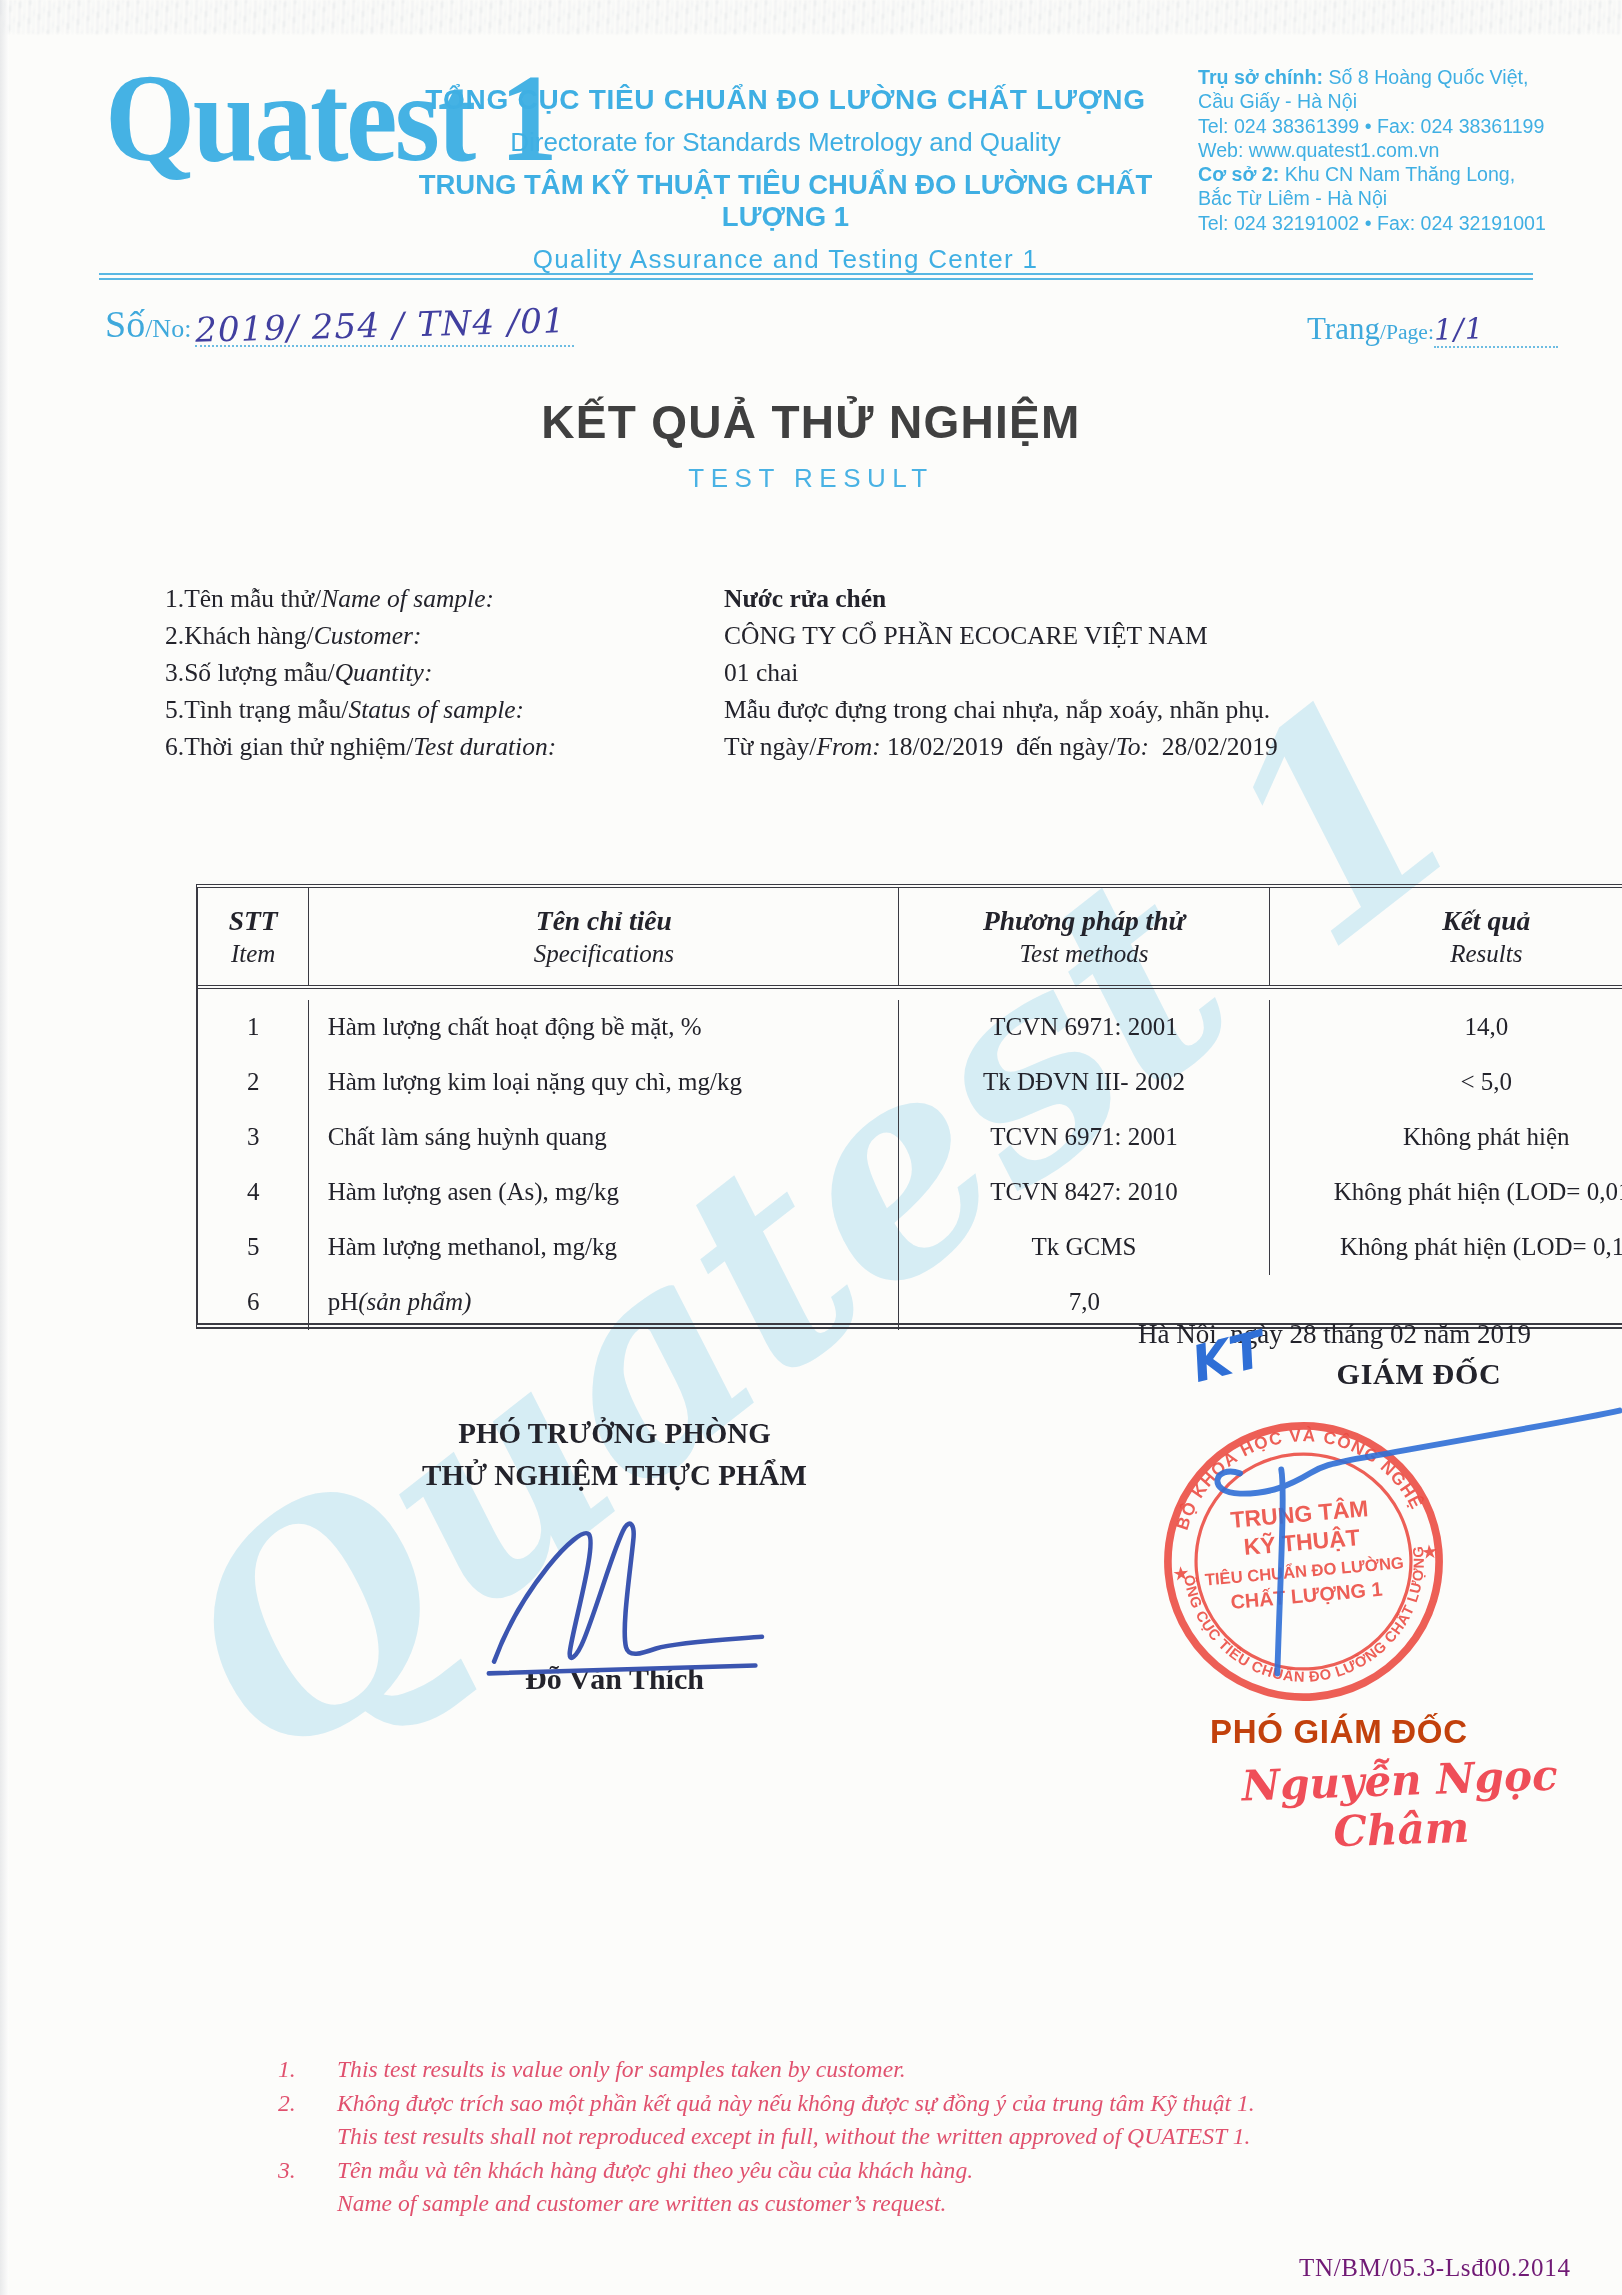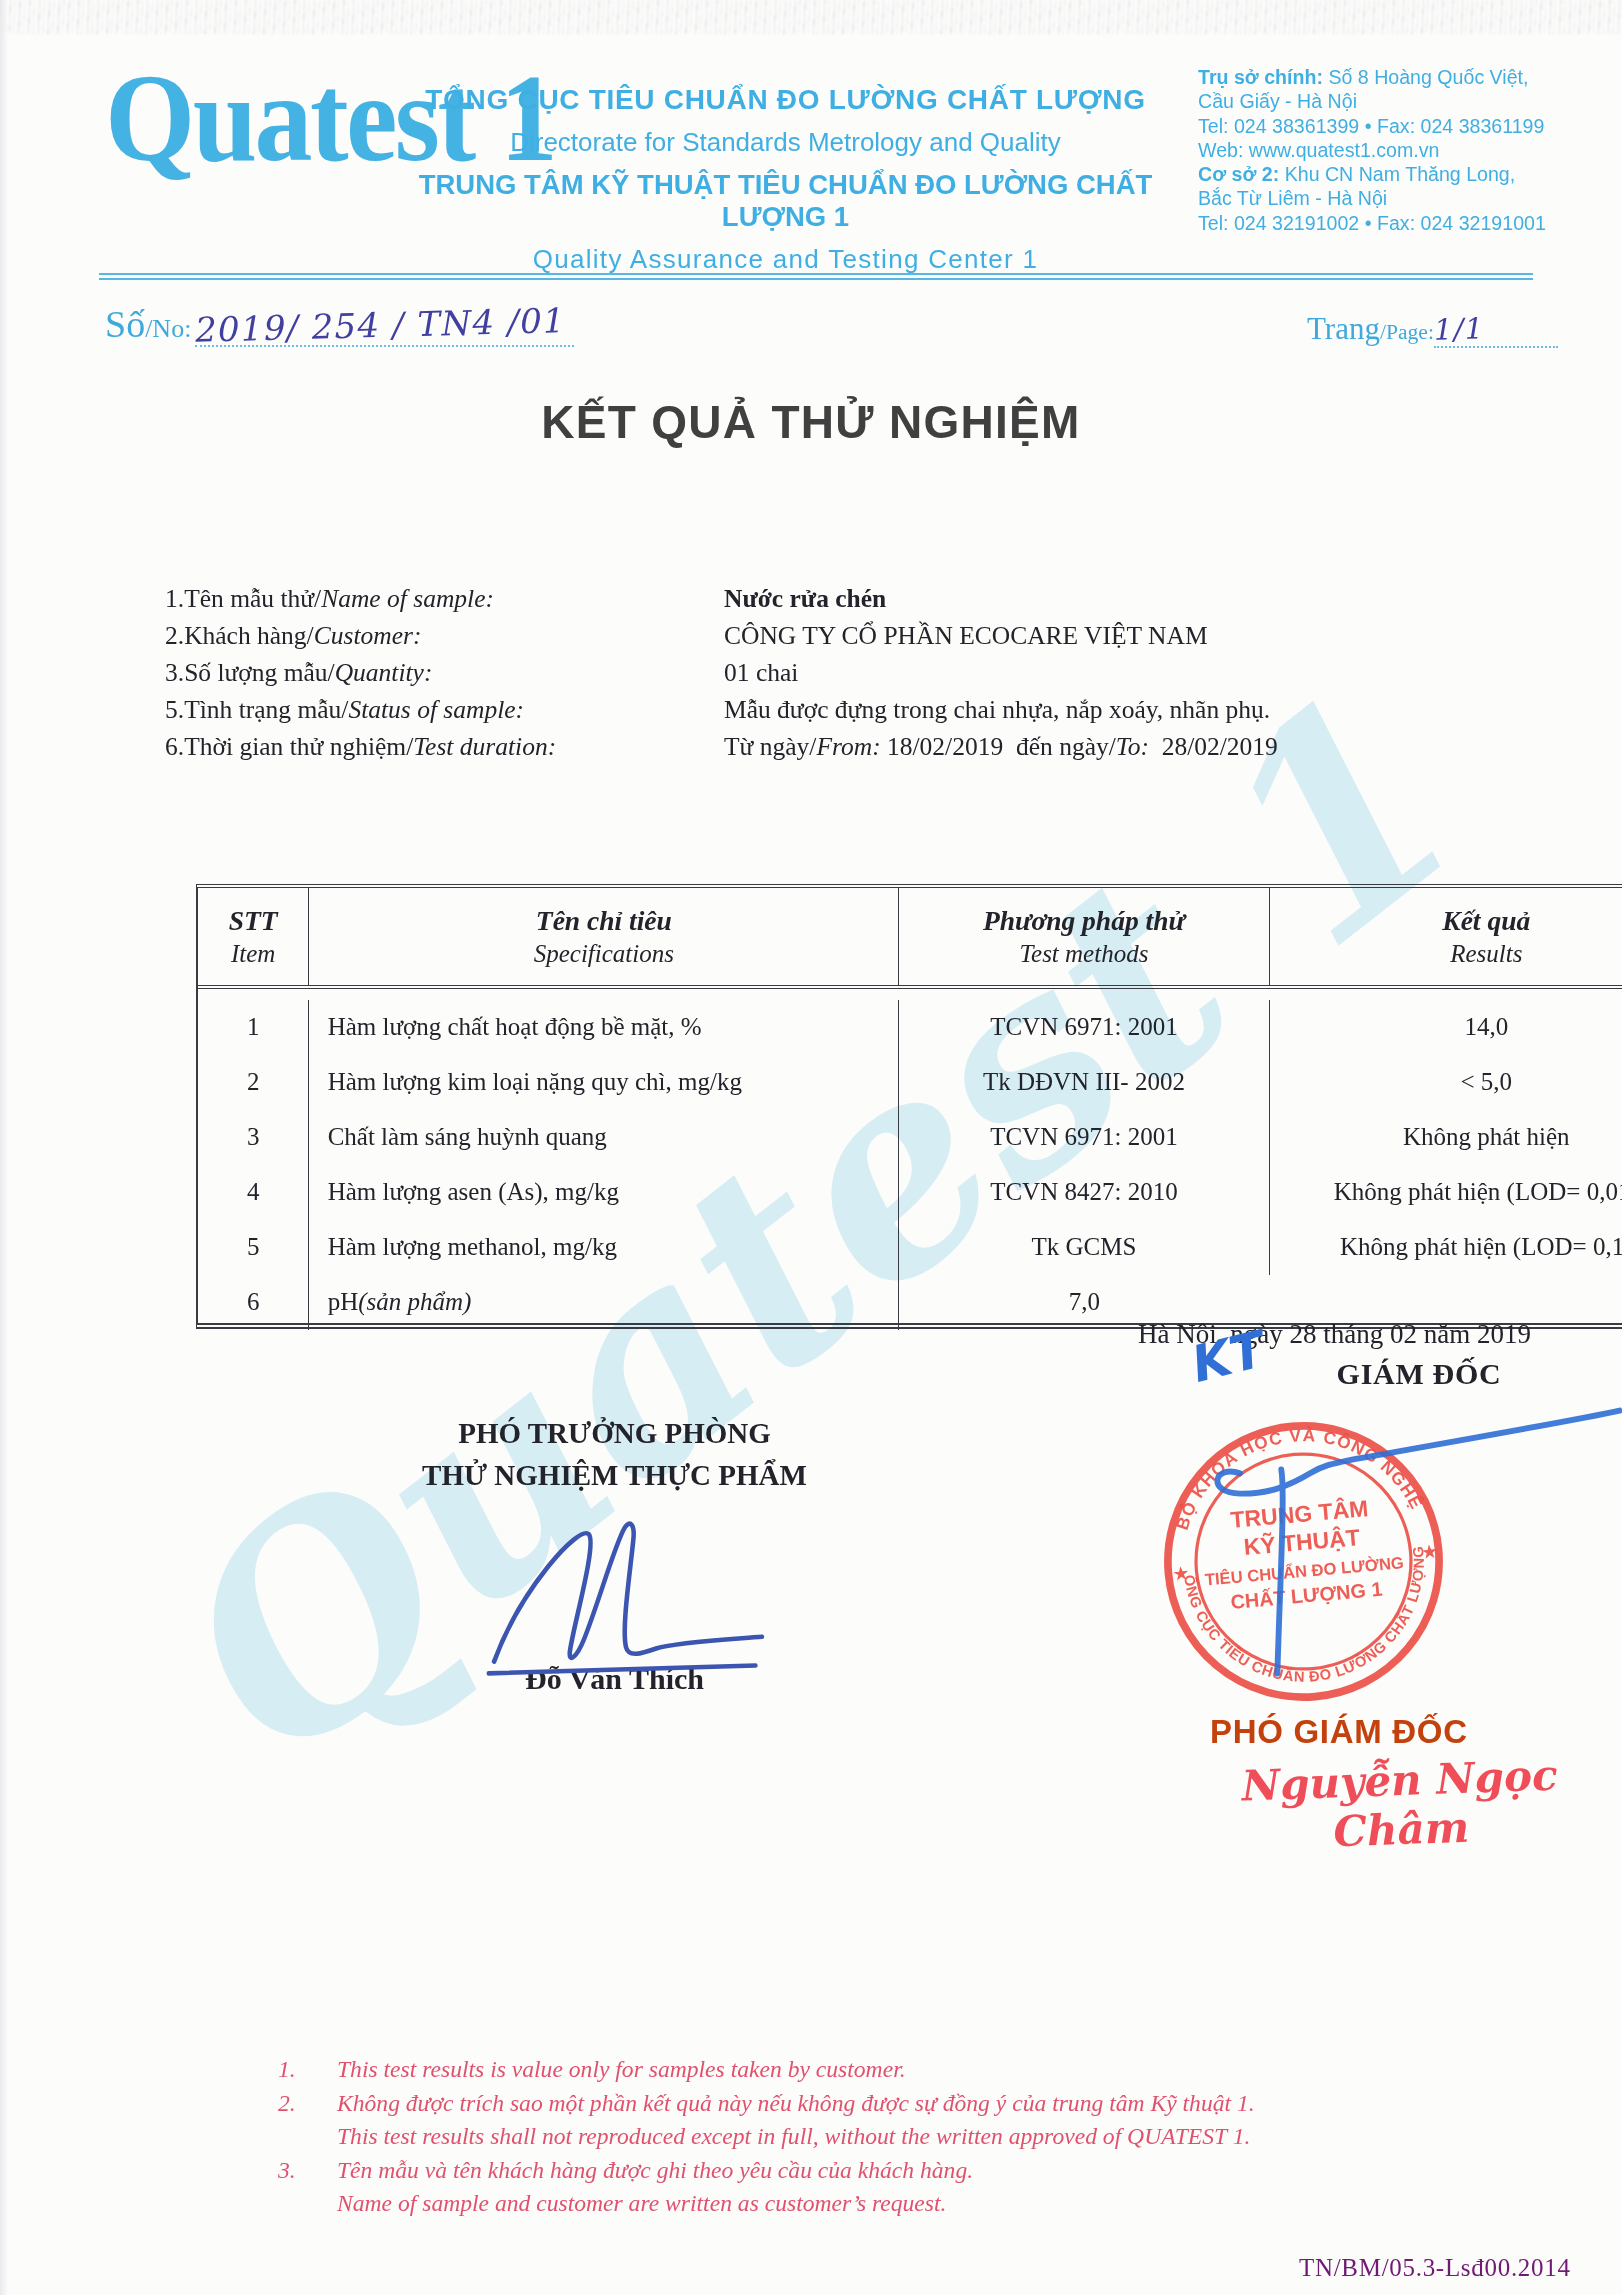--- a/index.html
+++ b/index.html
@@ -134,20 +134,21 @@
   <div class="abs no-row z1">
     <div class="no-left">
       <span class="lbl-blue-big">Số</span><span class="lbl-blue-sm">/No:</span><span class="dotline"><span class="hand">2019/ 254 / TN4 /01</span></span>
     </div>
     <div class="page-right">
       <span class="lbl-blue-big">Trang</span><span class="lbl-blue-sm">/Page:</span><span class="dotline"><span class="hand">1/1</span></span>
     </div>
   </div>
 
   <div class="abs title z1">KẾT QUẢ THỬ NGHIỆM</div>
+  <div class="abs subtitle z1">TEST RESULT</div>
 
   <div class="abs info z1">
     <div class="row">
       <span class="lab"><span>1.Tên mẫu thử/</span><i>Name of sample:</i></span>
       <span class="val bold">Nước rửa chén</span>
     </div>
     <div class="row">
       <span class="lab"><span>2.Khách hàng/</span><i>Customer:</i></span>
       <span class="val">CÔNG TY CỔ PHẦN ECOCARE VIỆT NAM</span>
     </div>

